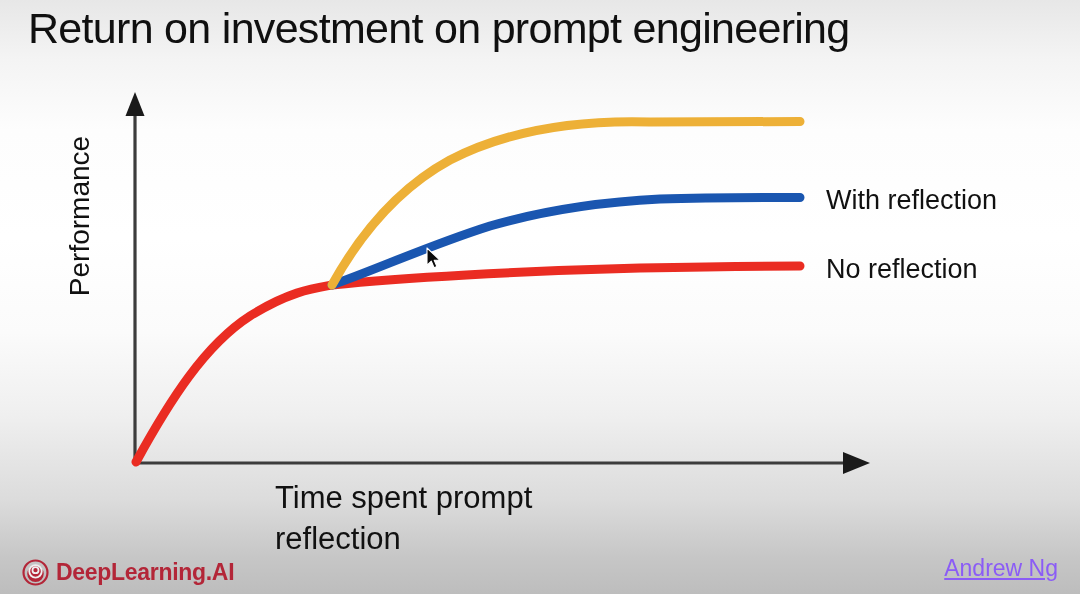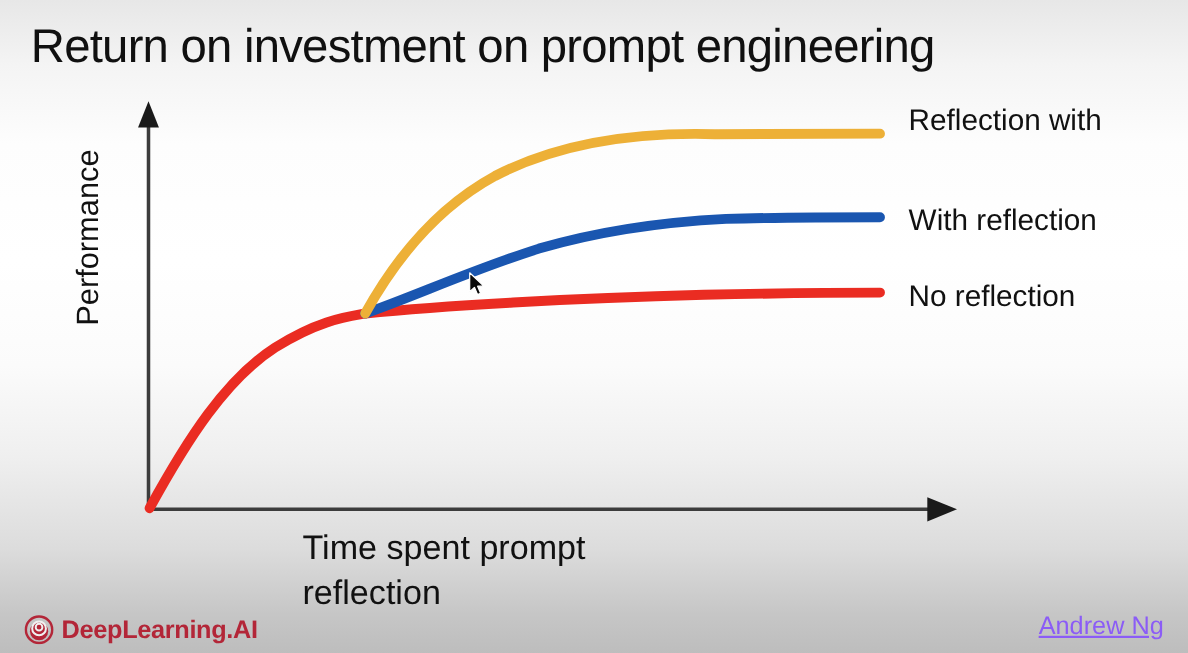--- a/index.html
+++ b/index.html
@@ -18,21 +18,21 @@
         #dcdcdc 84%,
         #c6c6c6 94%,
         #bdbdbd 100%);
     position:relative;
   }
   #slide { position:absolute; inset:0; }
 
   
   .title {
     position:absolute;
-    left:28px; top:18px;
+    left:28px; top:4px;
     font-size:43px;
     font-weight:400;
     letter-spacing:-0.7px;
     color:#101010;
     white-space:nowrap;
   }
 
   
   .plot {
     position:absolute;
@@ -143,21 +143,20 @@
   </svg>
 
   <div class="ylabel">Performance</div>
 
   <div class="xlabel">
     <span>Time spent prompt</span>
     <span>reflection</span>
   </div>
 
   <div class="legend-item legend-yellow">
-    <span>Reflection with</span>
   </div>
   <div class="legend-item legend-blue">With reflection</div>
   <div class="legend-item legend-red">No reflection</div>
 
   <div class="footer-brand">
     <svg class="brand-mark" viewBox="0 0 32 32">
       <circle cx="16" cy="16" r="14.2" fill="none" stroke="#b32638" stroke-width="2.6"></circle>
       <circle cx="16" cy="17.6" r="9.8" fill="#b32638"></circle>
       <circle cx="16" cy="14.6" r="7.4" fill="none" stroke="#f0f0f0" stroke-width="2.2"></circle>
       <circle cx="16" cy="13.2" r="3.6" fill="none" stroke="#f0f0f0" stroke-width="2.1"></circle>

